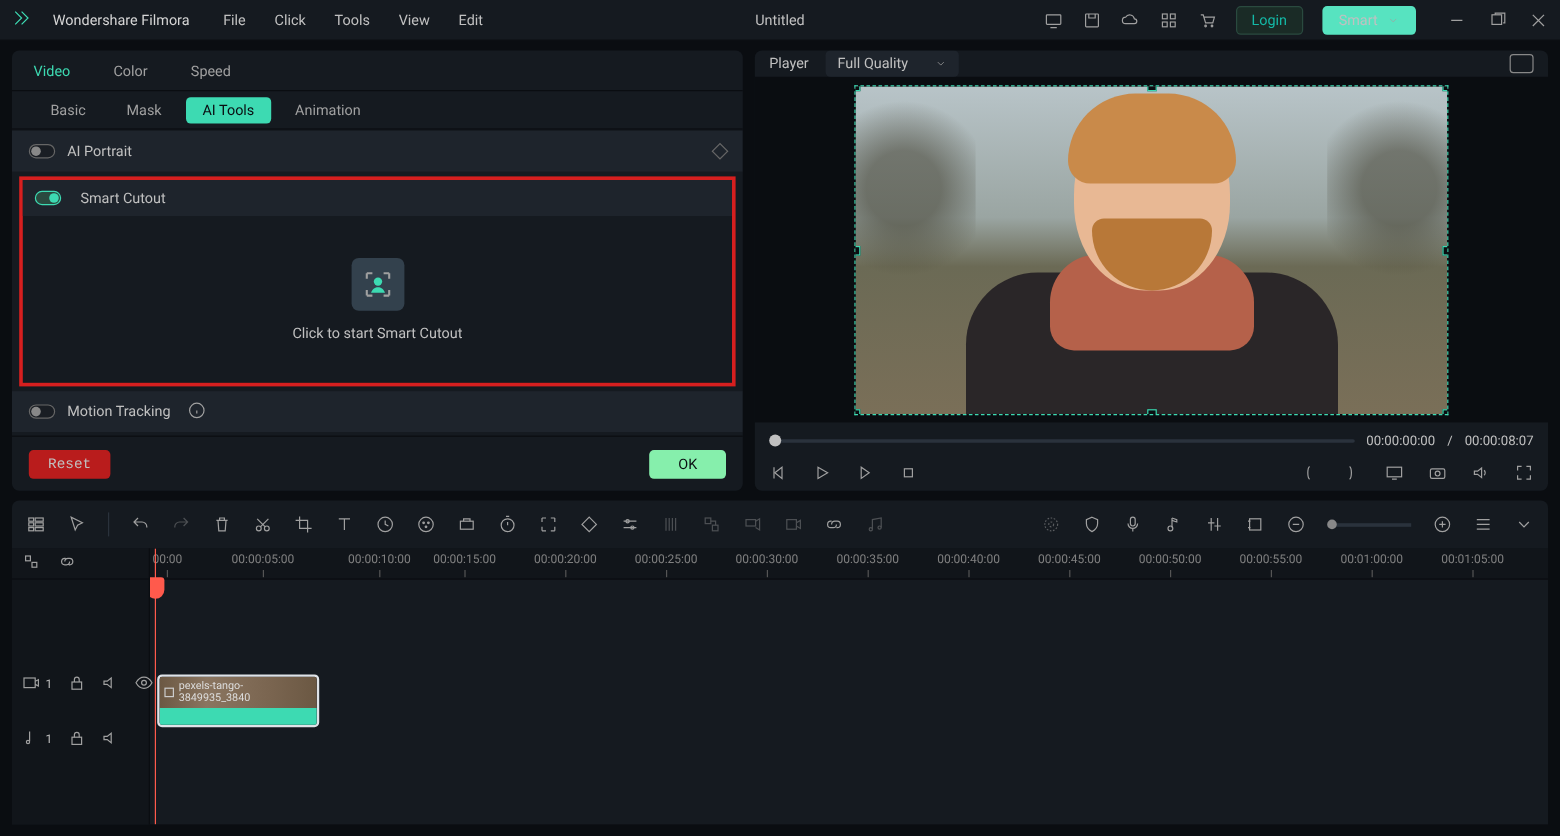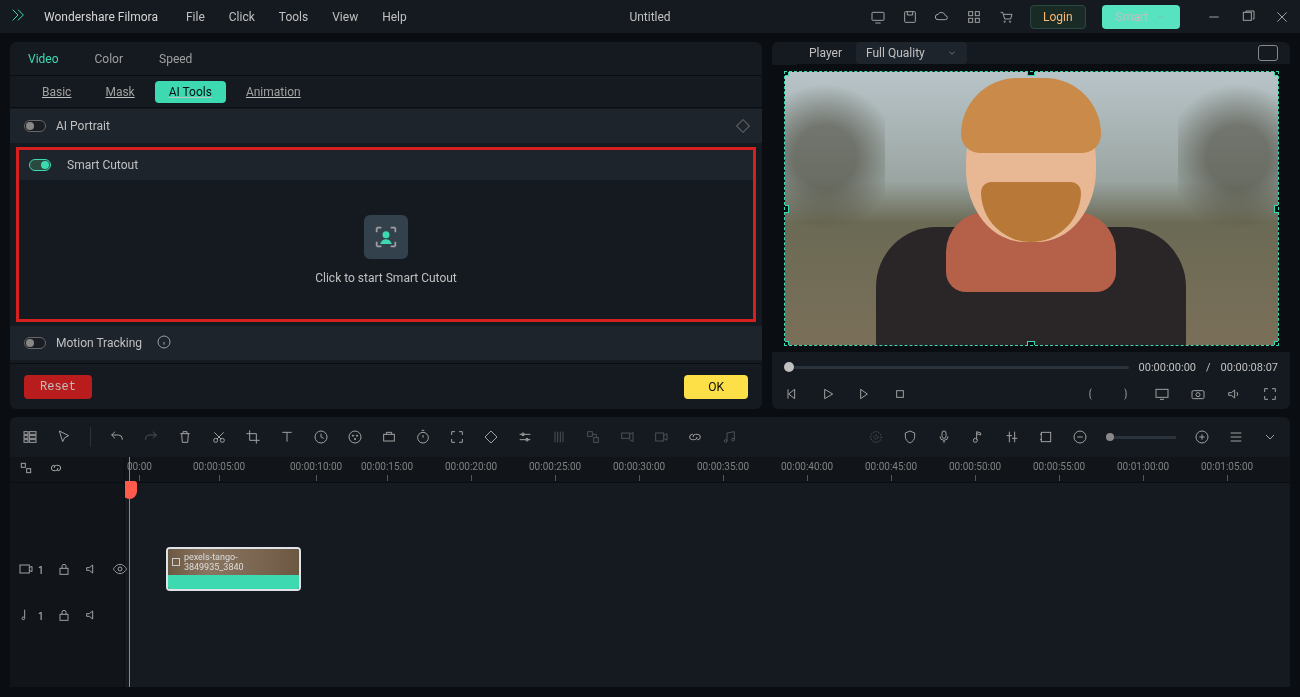--- a/index.html
+++ b/index.html
@@ -6,57 +6,57 @@
 body { width:1300px; height:697px; background:#0a0d11; overflow:hidden; position:relative; }
 
 
 .topbar { height:34px; background:#151a20; display:flex; align-items:center; padding:0 10px; gap:18px; border-bottom:1px solid #0a0d11; }
 .app-title { font-size:12px; color:#d5d5d5; margin-right:10px; }
 .menu { display:flex; gap:24px; }
 .menu span { color:#c0c0c0; cursor:pointer; }
 .doc-title { position:absolute; left:50%; transform:translateX(-50%); color:#c0c0c0; }
 .topbar-right { margin-left:auto; display:flex; align-items:center; gap:16px; }
 .topbar-right .ic { width:16px; height:16px; display:flex; align-items:center; justify-content:center; }
-.login-btn { background:#1a2b26; border:1px solid #2a4a3f; color:#fdba74; padding:4px 12px; border-radius:4px; cursor:pointer; }
+.login-btn { background:#1a2b26; border:1px solid #2a4a3f; color:#14b8a6; padding:4px 12px; border-radius:4px; cursor:pointer; }
 .export-btn { background:#57e3c0; color:#0a0d11; padding:5px 14px; border-radius:4px; display:flex; align-items:center; gap:8px; cursor:pointer; }
 .win-controls { display:flex; gap:18px; margin-left:10px; }
 
 
 .main { display:flex; height:375px; gap:10px; padding:8px 10px 0 10px; }
-.left-panel { width:752px; background:#151a20; border-radius:6px; display:flex; flex-direction:column; overflow:hidden; }
+.left-panel { width:609px; background:#151a20; border-radius:6px; display:flex; flex-direction:column; overflow:hidden; }
 .right-panel { flex:1; background:#151a20; border-radius:6px; display:flex; flex-direction:column; overflow:hidden; }
 
 
 .tabs-top { display:flex; height:34px; border-bottom:1px solid #0a0d11; }
 .tabs-top .tab { padding:0 18px; display:flex; align-items:center; cursor:pointer; color:#a0a0a0; }
 .tabs-top .tab.active { color:#3ddab2; }
-.tabs-sub { display:flex; height:32px; align-items:center; padding-left:18px; gap:6px; border-bottom:1px solid #0a0d11;text-decoration:underline; }
+.tabs-sub { display:flex; height:32px; align-items:center; padding-left:18px; gap:6px; border-bottom:1px solid #0a0d11; }
 .tabs-sub .stab { padding:4px 14px; border-radius:4px; cursor:pointer; color:#a0a0a0; }
 .tabs-sub .stab.active { background:#3ddab2; color:#0a0d11; }
 
 .panel-scroll { flex:1; overflow:hidden; }
 .feat-row { height:34px; display:flex; align-items:center; padding:0 14px; background:#1e242c; margin:1px 0; gap:10px; position:relative; }
 .feat-row .diamond { margin-left:auto; width:10px; height:10px; transform:rotate(45deg); border:1px solid #666; }
 .toggle { width:22px; height:12px; border:1px solid #666; border-radius:10px; position:relative; background:#1a1e24; }
 .toggle .knob { width:8px; height:8px; background:#888; border-radius:50%; position:absolute; top:1px; left:1px; }
 .toggle.on { background:#2a4a3f; border-color:#3ddab2; }
 .toggle.on .knob { background:#3ddab2; left:11px; }
 
 .smart-cutout-box { border:3px solid #d61f1f; margin:4px 6px; height:175px; }
 .sc-header { height:30px; display:flex; align-items:center; padding:0 10px; background:#1e242c; gap:16px; }
 .sc-body { height:140px; display:flex; flex-direction:column; align-items:center; justify-content:center; gap:12px; }
 .sc-tile { width:44px; height:44px; background:#33414d; border-radius:6px; display:flex; align-items:center; justify-content:center; }
 .sc-caption { font-size:12px; color:#c0c0c0; }
 
 .panel-footer { height:46px; display:flex; align-items:center; padding:0 14px; gap:10px; border-top:1px solid #0a0d11; }
 .btn-reset { background:#b91c1c; padding:5px 16px; border-radius:4px; cursor:pointer; color:#c0c0c0;font-family:Liberation Mono, monospace; }
-.btn-ok { background:#fde047; color:#0a0d11; padding:5px 24px; border-radius:4px; cursor:pointer; margin-left:auto; }
-
-
-.player-header { height:32px; display:flex; align-items:center; padding:0 12px; gap:14px; border-bottom:1px solid #0a0d11;margin-left:25px; }
+.btn-ok { background:#86efac; color:#0a0d11; padding:5px 24px; border-radius:4px; cursor:pointer; margin-left:auto; }
+
+
+.player-header { height:32px; display:flex; align-items:center; padding:0 12px; gap:14px; border-bottom:1px solid #0a0d11; }
 .quality-select { background:#1e242c; padding:4px 10px; border-radius:4px; display:flex; align-items:center; gap:22px; }
 .snapshot-btn { margin-left:auto; width:20px; height:16px; border:1px solid #888; border-radius:3px; }
 .player-body { flex:1; display:flex; align-items:center; justify-content:center; background:#0a0d11; padding:6px; }
 .video-frame { width:495px; height:275px; border:1px dashed #3ddab2; position:relative; overflow:hidden; }
 .video-frame .handle { position:absolute; width:8px; height:8px; border:1px solid #3ddab2; background:#0a0d11; }
 .player-controls { height:60px; display:flex; flex-direction:column; padding:4px 12px 0 12px; }
 .scrub-row { display:flex; align-items:center; gap:10px; height:22px; }
 .scrub-track { flex:1; height:3px; background:#2a323c; border-radius:2px; position:relative; }
 .scrub-knob { width:10px; height:10px; background:#c0c0c0; border-radius:50%; position:absolute; left:0; top:-4px; }
 .scrub-time { font-size:11px; }
@@ -75,21 +75,21 @@
 .tl-left { width:115px; background:#11151a; border-right:1px solid #0a0d11; }
 .tl-left-top { height:26px; display:flex; align-items:center; padding:0 8px; gap:14px; border-bottom:1px solid #0a0d11; }
 .tl-track-ctrl { height:46px; display:flex; align-items:center; padding:0 8px; gap:12px; }
 .tl-right { flex:1; position:relative; overflow:hidden; }
 .ruler { height:26px; border-bottom:1px solid #0a0d11; position:relative; background:#11151a; }
 .ruler-tick { position:absolute; top:4px; font-size:10px; color:#808080; }
 .ruler-tick::before { content:""; position:absolute; left:50%; top:14px; width:1px; height:6px; background:#555; }
 .playhead { position:absolute; top:0; bottom:0; width:1px; background:#ff5a4c; left:4px; }
 .playhead::before { content:""; position:absolute; top:24px; left:-7px; width:15px; height:18px; background:#ff5a4c; border-radius:3px 3px 8px 8px; }
 .tl-row { height:46px; position:relative; }
-.clip { position:absolute; left:6px; top:0; width:135px; height:44px; border:2px solid #dfe3e8; border-radius:4px; overflow:hidden;margin-left:35px; }
+.clip { position:absolute; left:6px; top:15px; width:135px; height:44px; border:2px solid #dfe3e8; border-radius:4px; overflow:hidden; }
 .clip-thumb { height:26px; background:linear-gradient(90deg,#6b5843 0%,#8a7560 30%,#7a6550 70%,#6b5843 100%); display:flex; align-items:center; padding:0 4px; gap:4px; }
 .clip-thumb .pic{width:8px;height:8px;border:1px solid #ccc;}
 .clip-fill { height:18px; background:#3ddab2; }
 
 svg { stroke:#a0a0a0; stroke-width:1.5; fill:none; }
 .ic svg { width:16px; height:16px; }
 
 
 .person { position:absolute; inset:0; }
 .sky { position:absolute; inset:0; background:linear-gradient(#b8c4c8 0%,#9aa5a2 40%,#6b6a55 55%,#7a6f58 100%); }
@@ -108,21 +108,21 @@
     <svg viewBox="0 0 24 24">
         <path d="M4 4 L12 12 L4 20 M12 4 L20 12 L12 20" stroke="#3ddab2"></path>
       </svg>
   </span>
   <span class="app-title">Wondershare Filmora</span>
   <div class="menu">
     <span>File</span>
     <span>Click</span>
     <span>Tools</span>
     <span>View</span>
-    <span>Help</span>
+    <span>Edit</span>
   </div>
   <span class="doc-title">Untitled</span>
   <div class="topbar-right">
     <span class="ic">
         <svg viewBox="0 0 24 24">
           <rect x="3" y="5" width="18" height="12" rx="1"></rect>
           <path d="M8 21h8"></path>
         </svg>
       </span>
     <span class="ic">

